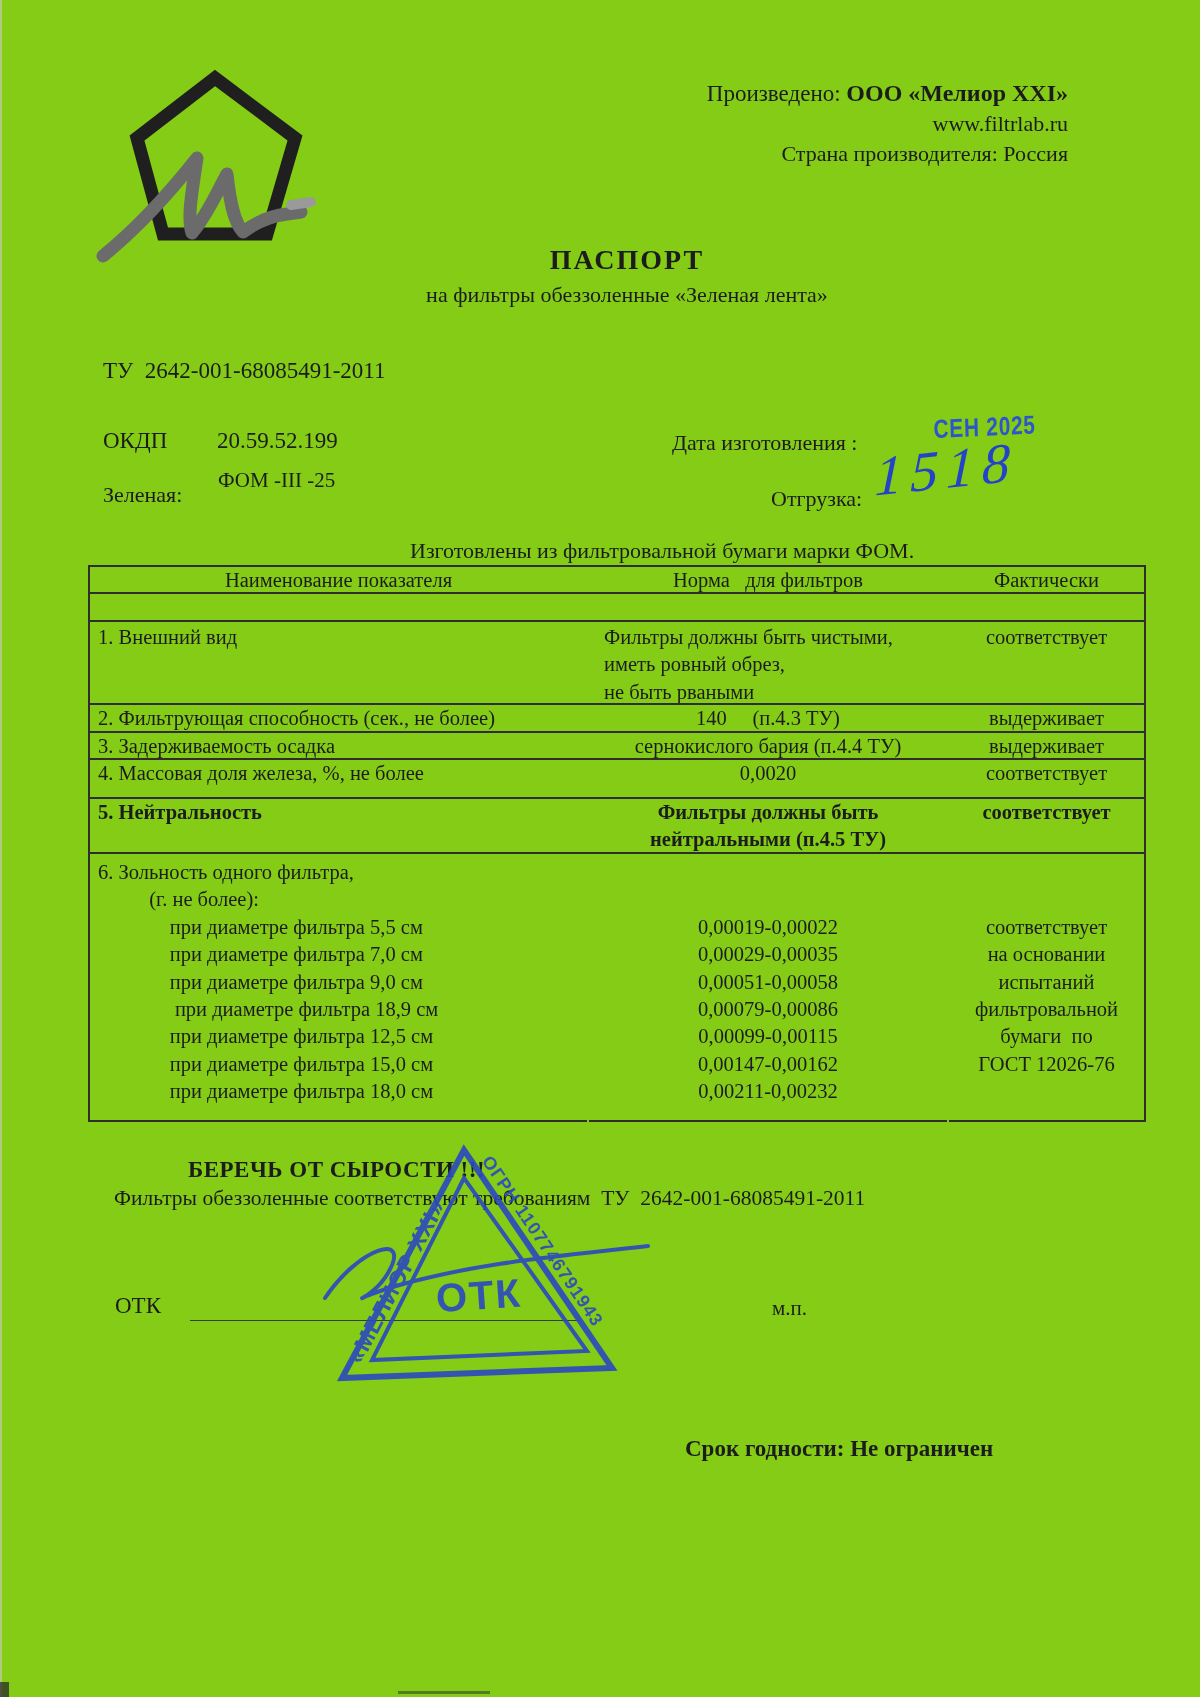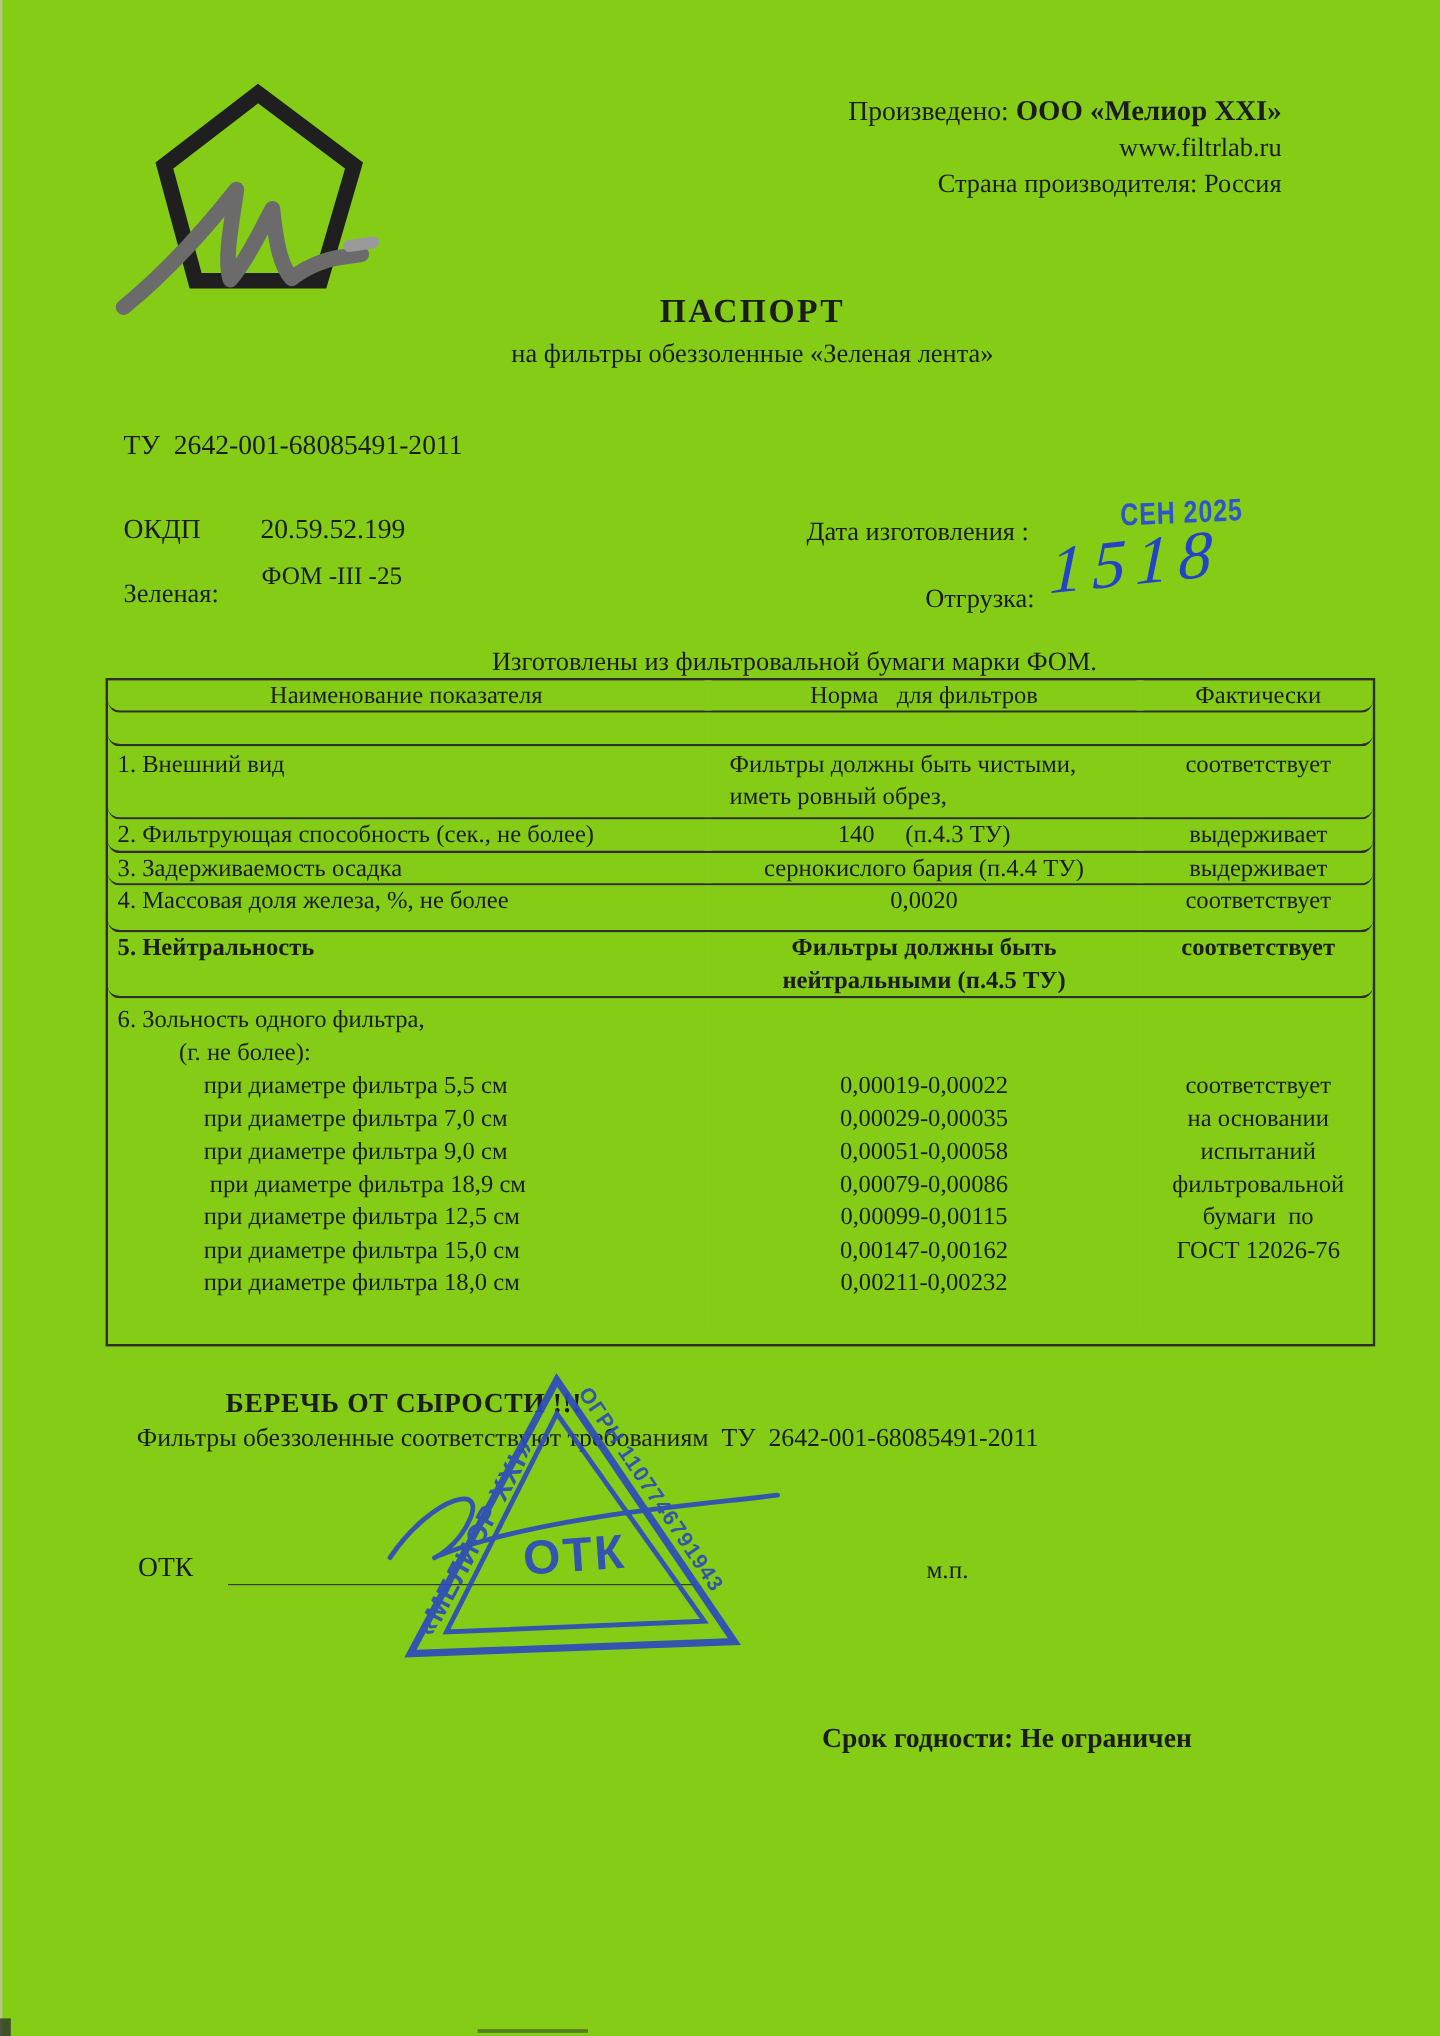--- a/index.html
+++ b/index.html
@@ -42,30 +42,30 @@
     letter-spacing:8px;transform:rotate(-6deg) skewX(-8deg);transform-origin:left top;
   }
   .made-note{left:410px;top:538px;font-size:22px;}
 
   
   .spec-table{
     left:88px;top:565px;width:1058px;height:557px;
     border:2px solid #2e2e2e;box-sizing:border-box;
     font-size:20.5px;line-height:27.4px;
   }
-  .t-row{display:grid;grid-template-columns:497px 360px 197px;box-sizing:border-box;border-radius:10px;}
+  .t-row{display:grid;grid-template-columns:497px 360px 197px;box-sizing:border-box;}
   .t-row > div{box-sizing:border-box;overflow:hidden;}
-  .t-cell2,.t-cell3{border-left:6px solid #84cc16;text-align:center;}
+  .t-cell2,.t-cell3{border-left:2px solid #84cc16;text-align:center;}
   .t-cell1{text-align:left;padding-left:8px;}
   .hrow{height:27px;border-bottom:2px solid #2e2e2e;text-align:center;}
   .hrow .t-cell1{text-align:center;padding-left:0;}
   .srow{height:28px;border-bottom:2px solid #2e2e2e;}
   .drow{border-bottom:2px solid #2e2e2e;}
   .drow:last-child{border-bottom:none;}
-  .r0{height:61px;padding-top:2px;}
+  .r0{height:83px;padding-top:2px;}
   .r0 .t-cell2{text-align:left;padding-left:15px;}
   .r1{height:28px;}
   .r2{height:27px;}
   .r3{height:39px;}
   .r4{height:55px;font-weight:bold;}
   .r5{height:275px;padding-top:5px;}
   .line{white-space:pre;min-height:27.4px;}
 
   
   .warn{left:188px;top:1157px;font-size:23px;font-weight:bold;letter-spacing:0.5px;}

